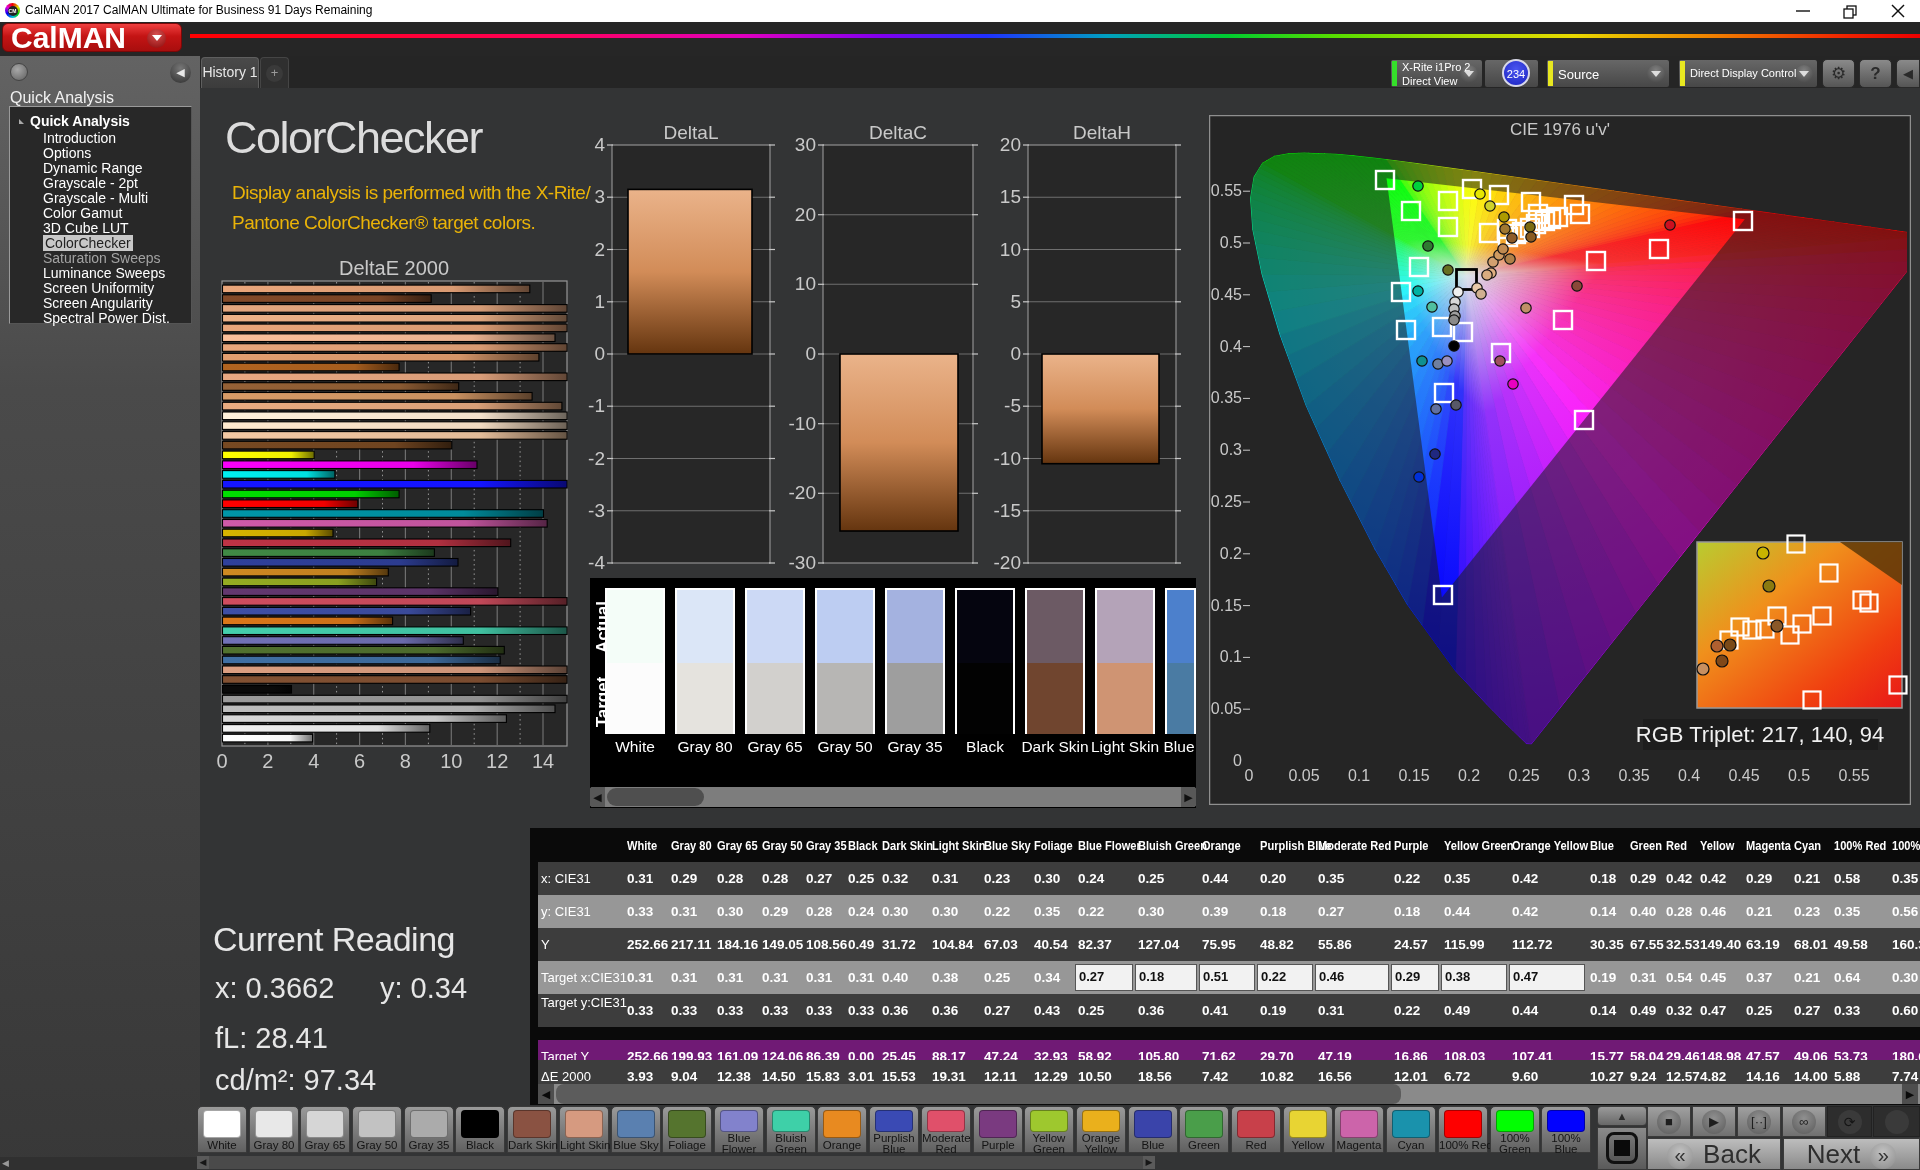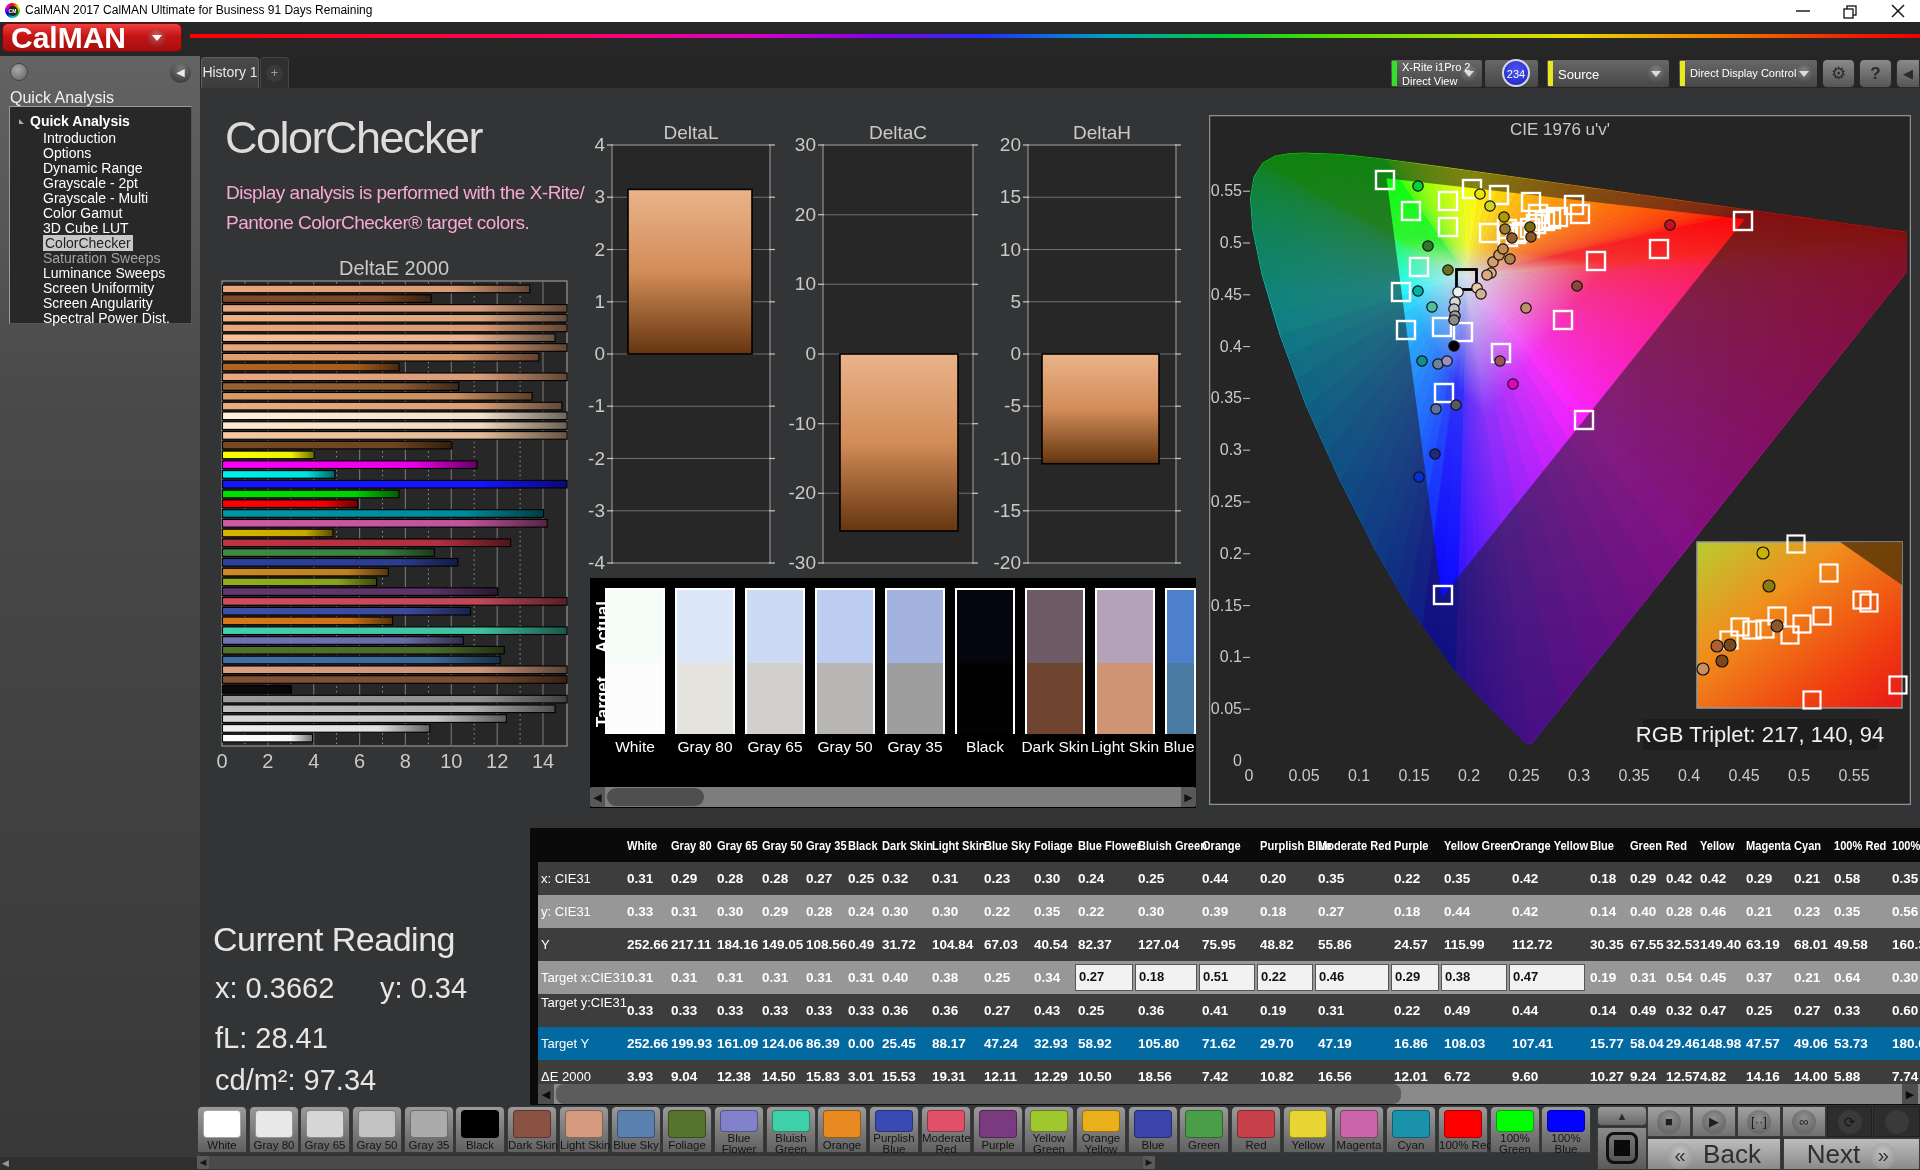--- a/index.html
+++ b/index.html
@@ -68,21 +68,21 @@
       <div style="position:absolute;left:33px;top:113px;color:#fff;font-size:14px">3D Cube LUT</div>
       <div style="position:absolute;left:33px;top:128px;color:#222;font-size:14px;background:#c8c8c8;padding:0 2px">ColorChecker</div>
       <div style="position:absolute;left:33px;top:143px;color:#a3a3a3;font-size:14px">Saturation Sweeps</div>
       <div style="position:absolute;left:33px;top:158px;color:#fff;font-size:14px">Luminance Sweeps</div>
       <div style="position:absolute;left:33px;top:173px;color:#fff;font-size:14px">Screen Uniformity</div>
       <div style="position:absolute;left:33px;top:188px;color:#fff;font-size:14px">Screen Angularity</div>
       <div style="position:absolute;left:33px;top:203px;color:#fff;font-size:14px">Spectral Power Dist.</div>
     </div>
     <div class="abs" style="left:0;top:1157px;width:200px;height:13px;background:#303030;color:#999;font-size:9px;line-height:13px;padding-left:2px">◀</div>
     <div class="abs" style="left:225px;top:112px;color:#dcdcdc;font-size:45px;letter-spacing:-1.5px">ColorChecker</div>
-    <div class="abs" style="left:226px;top:178px;color:#f9a8d4;font-size:19px;line-height:29.5px;letter-spacing:-0.5px">Display analysis is performed with the X-Rite/<br>Pantone ColorChecker® target colors.</div>
+    <div class="abs" style="left:232px;top:178px;color:#eab308;font-size:19px;line-height:29.5px;letter-spacing:-0.5px">Display analysis is performed with the X-Rite/<br>Pantone ColorChecker® target colors.</div>
     <div class="abs" style="left:213px;top:920px;color:#e6e6e6;font-size:34px;letter-spacing:-0.5px">Current Reading</div>
     <div class="abs" style="left:215px;top:972px;color:#e6e6e6;font-size:29px">x: 0.3662</div>
     <div class="abs" style="left:380px;top:972px;color:#e6e6e6;font-size:29px">y: 0.34</div>
     <div class="abs" style="left:215px;top:1022px;color:#e6e6e6;font-size:29px">fL: 28.41</div>
     <div class="abs" style="left:215px;top:1064px;color:#e6e6e6;font-size:29px">cd/m²: 97.34</div>
     <svg class="abs" style="left:210px;top:250px" width="380" height="530" viewBox="210 250 380 530">
       <defs>
         <linearGradient id="bg0" x1="0" y1="0" x2="1" y2="0">
           <stop offset="0" stop-color="#eaa67b"></stop>
           <stop offset="0.75" stop-color="#d99a72"></stop>
@@ -1736,21 +1736,21 @@
         <span style="position:absolute;left:974px;top:9px;white-space:nowrap">0.44</span>
         <span style="position:absolute;left:1052px;top:9px;white-space:nowrap">0.14</span>
         <span style="position:absolute;left:1092px;top:9px;white-space:nowrap">0.49</span>
         <span style="position:absolute;left:1128px;top:9px;white-space:nowrap">0.32</span>
         <span style="position:absolute;left:1162px;top:9px;white-space:nowrap">0.47</span>
         <span style="position:absolute;left:1208px;top:9px;white-space:nowrap">0.25</span>
         <span style="position:absolute;left:1256px;top:9px;white-space:nowrap">0.27</span>
         <span style="position:absolute;left:1296px;top:9px;white-space:nowrap">0.33</span>
         <span style="position:absolute;left:1354px;top:9px;white-space:nowrap">0.60</span>
       </div>
-      <div style="position:absolute;left:8px;top:199px;height:33px;width:1382px;background:#0369a1;color:#fff;font-size:13.5px;font-weight:bold">
+      <div style="position:absolute;left:8px;top:212px;height:33px;width:1382px;background:#701a75;color:#fff;font-size:13.5px;font-weight:bold">
         <span style="position:absolute;left:3px;top:9px;font-weight:normal;font-size:13px;white-space:nowrap">Target Y</span>
         <span style="position:absolute;left:89px;top:9px;white-space:nowrap">252.66</span>
         <span style="position:absolute;left:133px;top:9px;white-space:nowrap">199.93</span>
         <span style="position:absolute;left:179px;top:9px;white-space:nowrap">161.09</span>
         <span style="position:absolute;left:224px;top:9px;white-space:nowrap">124.06</span>
         <span style="position:absolute;left:268px;top:9px;white-space:nowrap">86.39</span>
         <span style="position:absolute;left:310px;top:9px;white-space:nowrap">0.00</span>
         <span style="position:absolute;left:344px;top:9px;white-space:nowrap">25.45</span>
         <span style="position:absolute;left:394px;top:9px;white-space:nowrap">88.17</span>
         <span style="position:absolute;left:446px;top:9px;white-space:nowrap">47.24</span>

